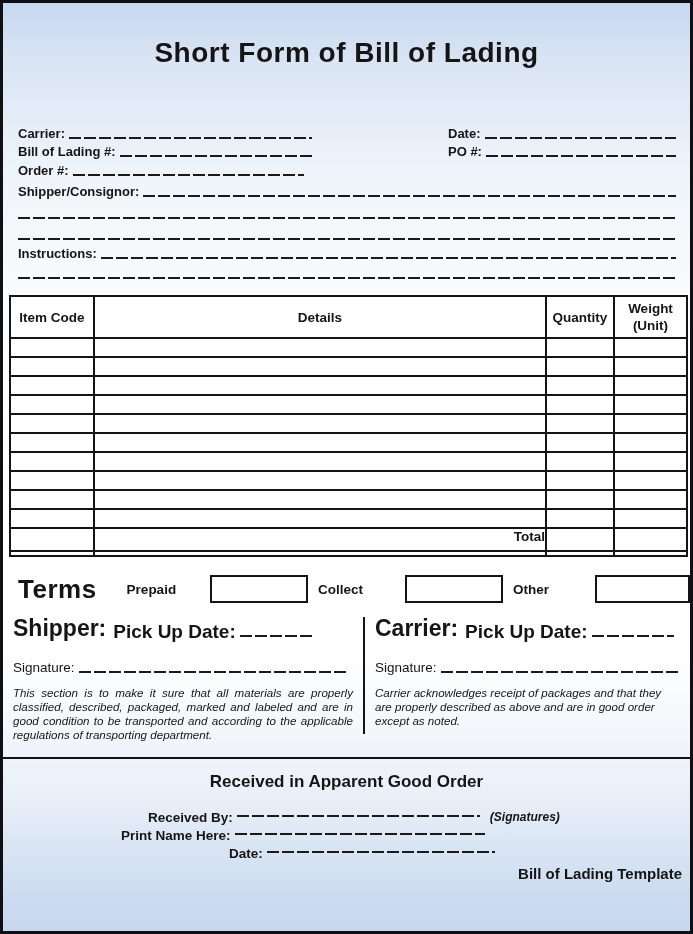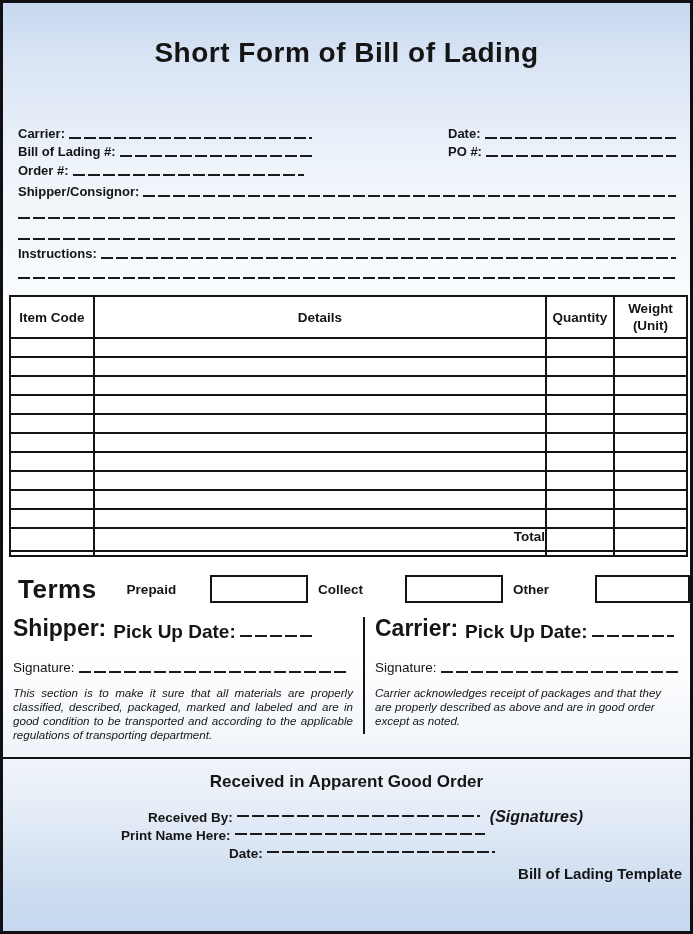--- a/index.html
+++ b/index.html
@@ -43,21 +43,21 @@
   .head-line-l{flex:1;margin-right:40px;}
   .sig-row{display:flex;align-items:flex-end;margin-top:19px;height:17px;}
   .sig-lbl{font-size:13.5px;line-height:15px;white-space:nowrap;}
   .note{margin-top:11px;margin-bottom:6px;font-style:italic;font-size:11.6px;line-height:14px;}
   .party.left .note{text-align:justify;}
   
   .sep{border-top:2px solid #141414;margin-top:9px;}
   .recv-h{text-align:center;font-weight:bold;font-size:17px;margin-top:13px;}
   .frow2{display:flex;align-items:center;height:18px;font-size:13.5px;}
   .frow2 .lbl{font-size:13.5px;}
-  .sig-note{font-weight:bold;font-style:italic;font-size:16px;margin-left:10px;line-height:14px;white-space:nowrap;}
+  .sig-note{font-weight:bold;font-style:italic;font-size:12px;margin-left:10px;line-height:14px;white-space:nowrap;}
   .tpl{font-weight:bold;font-size:15px;text-align:right;padding-right:8px;margin-top:3px;}
 </style>
 </head>
 <body>
 
 <div class="page">
 
   <div class="title">Short Form of Bill of Lading</div>
 
   <div class="fields">

